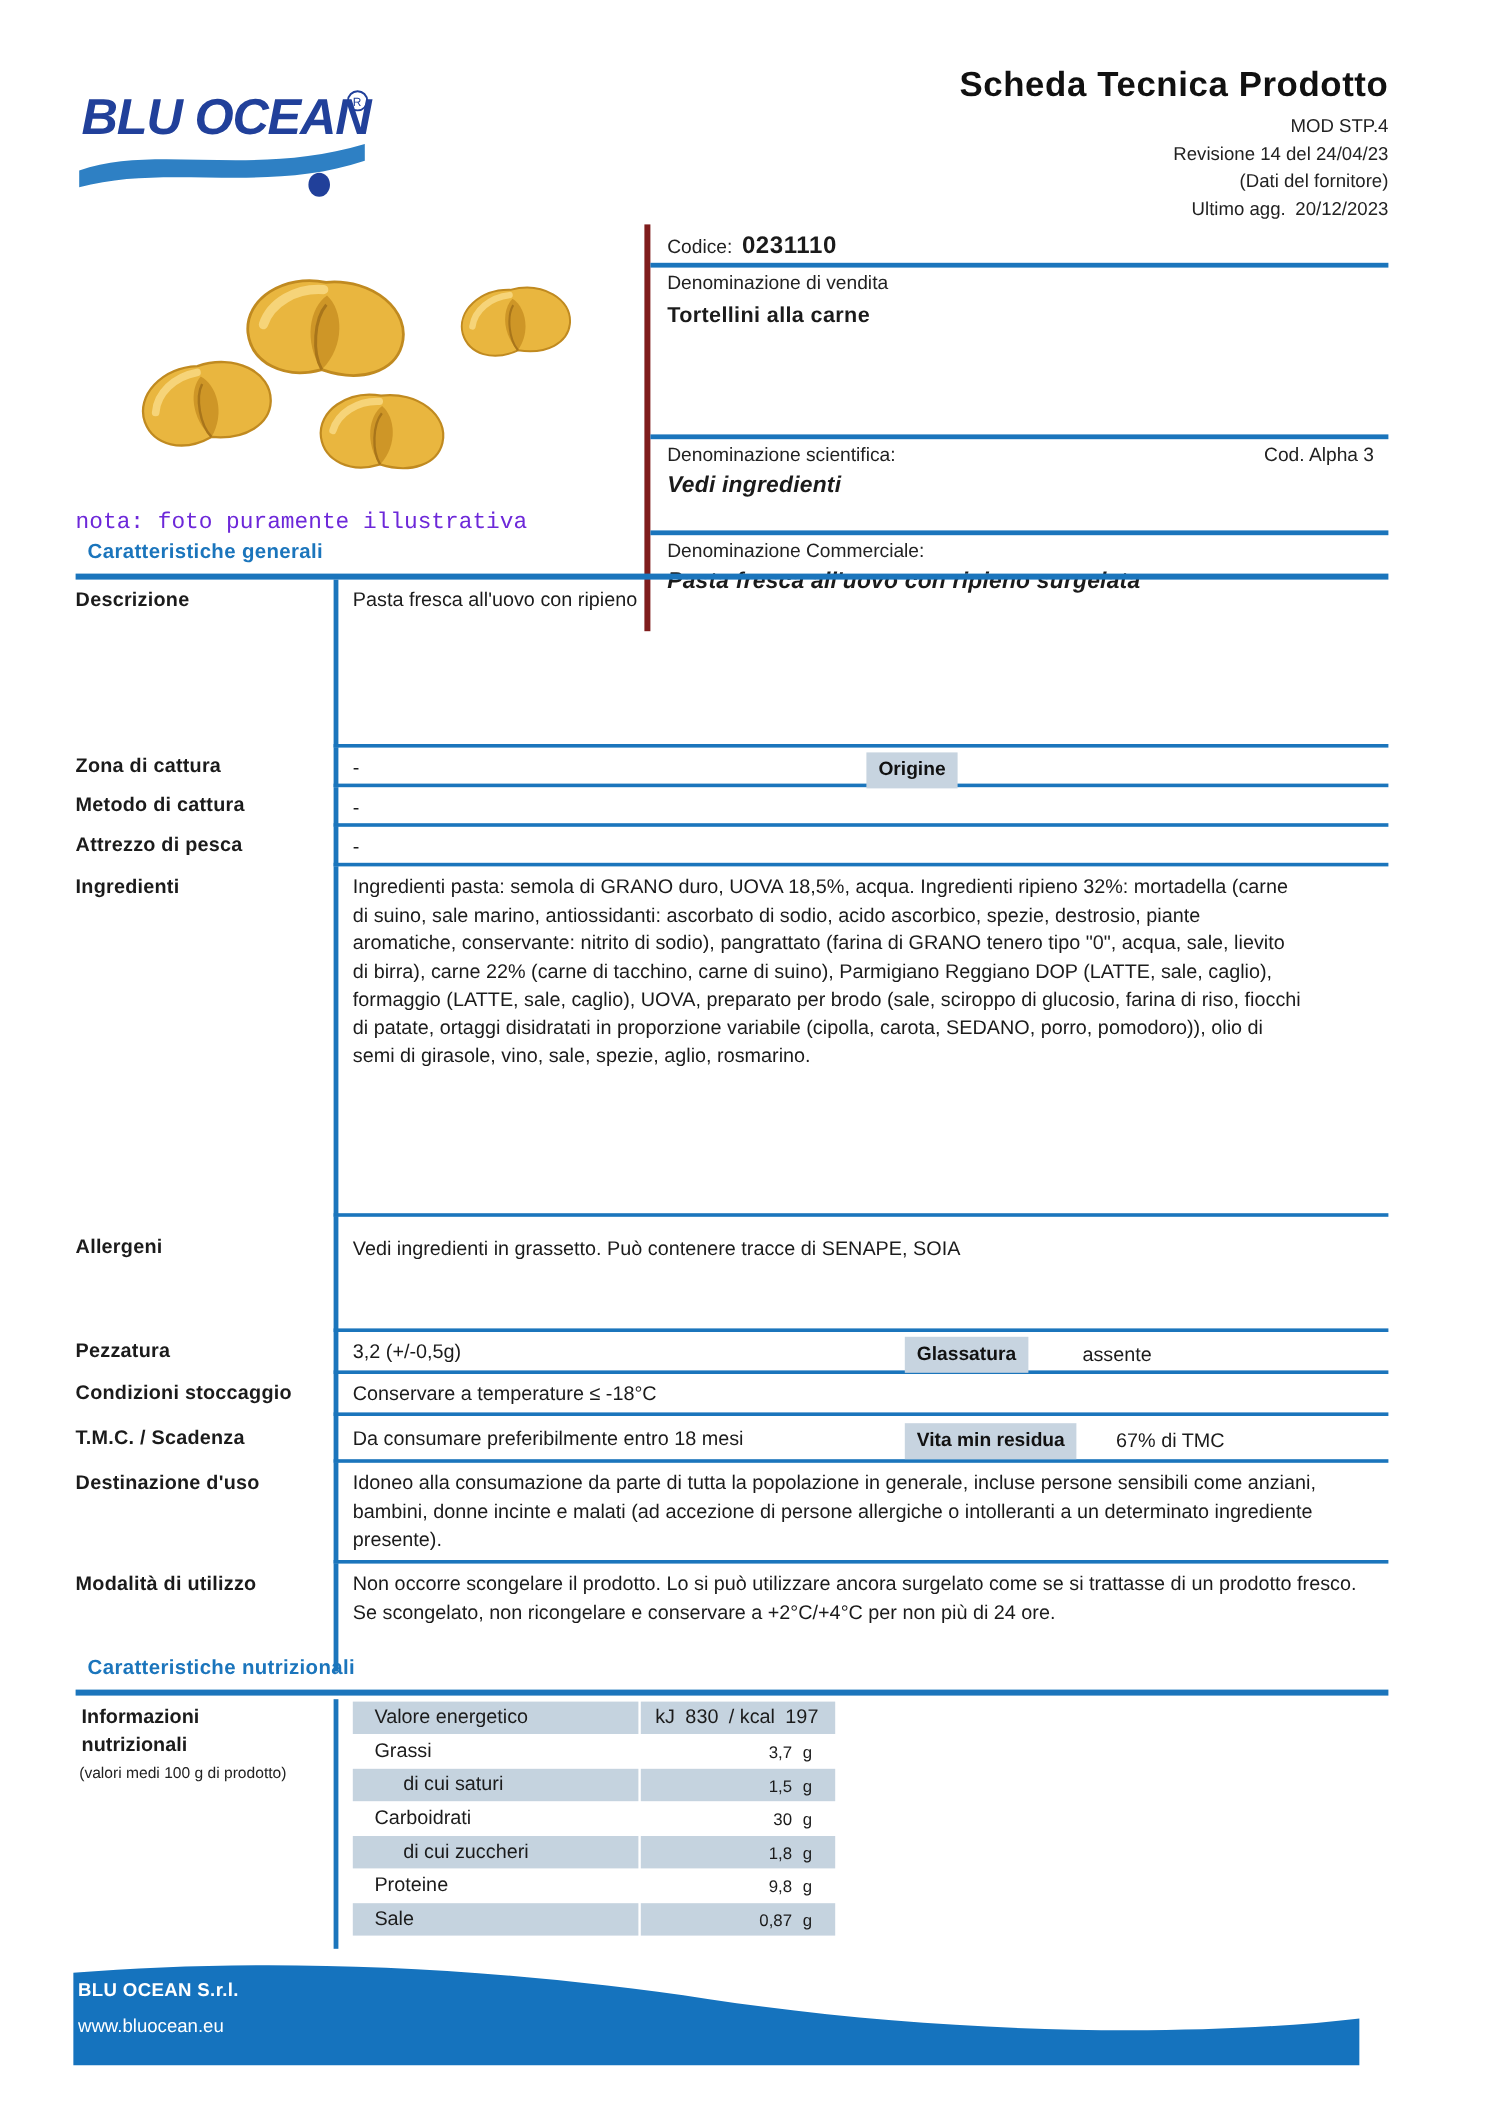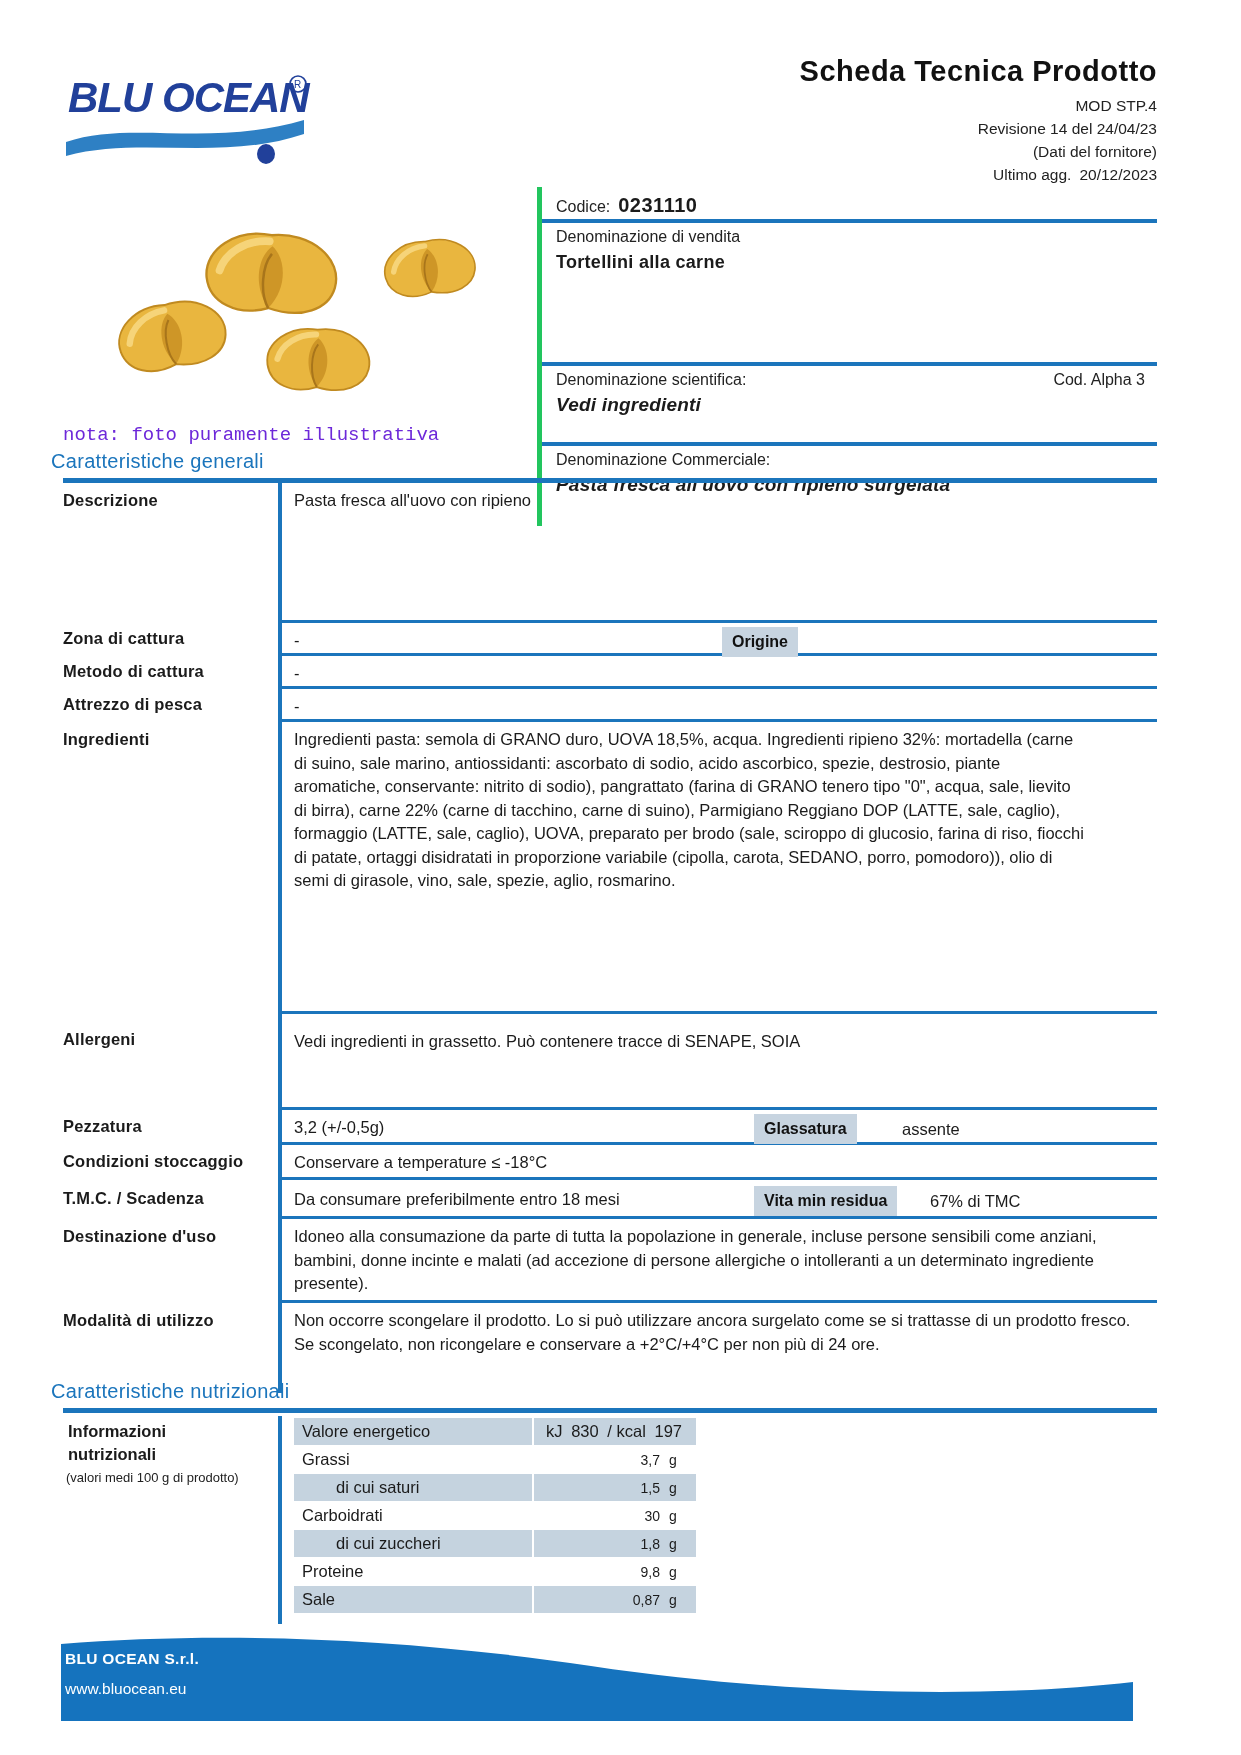--- a/index.html
+++ b/index.html
@@ -8,58 +8,58 @@
   .page { position:relative; width:1241px; height:1755px; background:#fff; overflow:hidden; }
 
   
   .logo { position:absolute; left:60px; top:62px; }
   .head-right { position:absolute; right:84px; top:55px; text-align:right; }
   .head-title { font-size:29px; font-weight:bold; letter-spacing:.5px; color:#111; }
   .head-sub { font-size:15.5px; line-height:23px; color:#222; margin-top:6px; }
   .head-upd { display:flex; justify-content:flex-end; gap:8px; font-size:15.5px; line-height:23px; color:#222; }
 
   
-  .info-boxes { position:absolute; left:537px; top:187px; width:620px; border-left:5px solid #22c55e; }
+  .info-boxes { position:absolute; left:537px; top:187px; width:620px; border-left:5px solid #7f1d1d; }
   .ib-row { border-bottom:4px solid #1B75BC; padding:5px 12px 4px 14px; }
   .ib-row.last { border-bottom:none; }
   .ib-label { font-size:16px; color:#222; }
   .ib-code-row { display:flex; align-items:baseline; gap:8px; height:36px; padding-top:7px; }
   .ib-code { font-size:20px; font-weight:bold; letter-spacing:.5px; }
   .ib-vendita { height:143px; }
   .ib-name { font-size:18px; font-weight:bold; margin-top:6px; letter-spacing:.3px; }
   .ib-sci { height:80px; }
   .ib-sci-top { display:flex; justify-content:space-between; align-items:baseline; }
   .ib-italic { font-size:19px; font-weight:bold; font-style:italic; margin-top:5px; letter-spacing:.2px; }
   .ib-comm { height:80px; }
 
   
   .photo { position:absolute; left:88px; top:200px; }
   .photo-note { position:absolute; left:63px; top:424px; font-size:19px; color:#6d28d9;font-family:Liberation Mono, monospace; }
 
   
-  .sec-head { position:absolute; left:51px; font-size:20px; font-weight:normal; color:#1B75BC; letter-spacing:.3px; }
+  .sec-head { position:absolute; left:73px; font-size:17px; font-weight:bold; color:#1B75BC; letter-spacing:.3px; }
   .sec-rule { position:absolute; left:63px; width:1094px; height:5px; background:#1B75BC; }
 
   
   .gtable { position:absolute; left:63px; top:483px; width:1094px; display:flex; flex-direction:column; }
   .grow { display:flex; }
   .glabel { width:215px; flex:0 0 215px; font-weight:bold; font-size:16.5px; padding-top:8px; letter-spacing:.2px; }
   .gcontent { flex:1; border-left:4px solid #1B75BC; border-bottom:3px solid #1B75BC; padding:6px 10px 4px 12px; font-size:16.5px; line-height:23.5px; position:relative; }
   .grow.last .gcontent { border-bottom:none; }
   .badge { display:inline-block; background:#C7D4E0; font-weight:bold; font-size:16px; padding:3px 10px; color:#111; }
   .badge.abs { position:absolute; top:4px; }
   .badge-val { position:absolute; top:8px; font-size:16.5px; }
 
   
   .ntr-label { position:absolute; left:68px; top:1420px; font-weight:bold; font-size:16.5px; line-height:23px; }
   .ntr-note { position:absolute; left:66px; top:1470px; font-size:13px; color:#222; }
   .ntr-wrap { position:absolute; left:278px; top:1416px; width:879px; border-left:4px solid #1B75BC; padding:2px 0 10px 12px; min-height:196px; }
   .ntable { width:402px; display:flex; flex-direction:column; }
   .nrow { display:flex; gap:2px; height:27px; margin-bottom:1px; align-items:center; }
-  .ncell-name { flex:0 0 238px; font-size:16.5px; padding-left:8px; display:flex; align-items:center; height:100%; }
+  .ncell-name { flex:0 0 238px; font-size:16.5px; padding-left:18px; display:flex; align-items:center; height:100%; }
   .ncell-name.indent { padding-left:42px; }
   .ncell-val { flex:1; display:flex; align-items:center; height:100%; font-size:14px; }
   .ncell-val .num { flex:1; text-align:right; }
   .ncell-val .unit { flex:0 0 36px; padding-left:9px; }
   .shade { background:#C5D3DF; }
   .energy-vals { flex:1; display:flex; align-items:center; justify-content:space-between; height:100%; padding:0 14px 0 12px; font-size:16.5px; }
 
   
   .footer { position:absolute; left:61px; top:1630px; width:1072px; height:94px; }
   .footer-texts { position:absolute; left:65px; top:1650px; color:#fff; }

